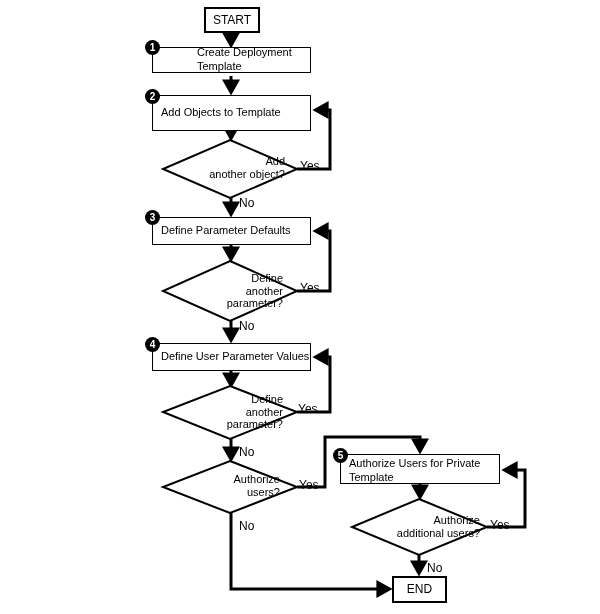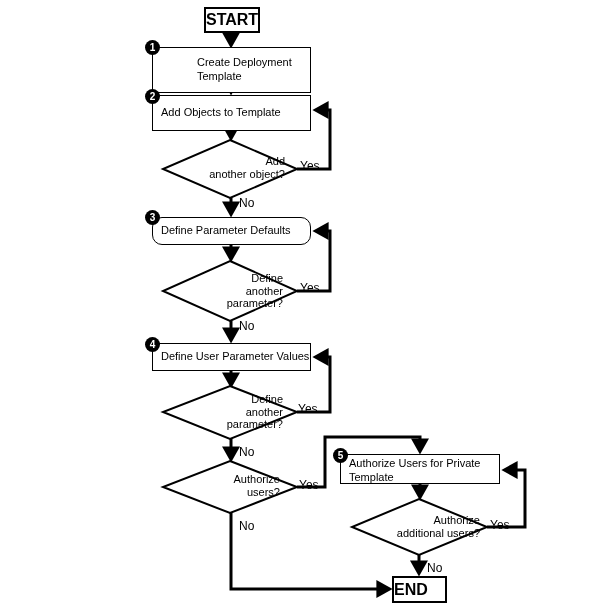--- a/index.html
+++ b/index.html
@@ -29,23 +29,23 @@
     box-sizing: border-box;
     background: #ffffff;
     border: 2px solid #000000;
     display: flex;
     align-items: center;
     font-size: 11px;
     color: #000000;
     line-height: 1.25;
   }
   .node.terminal {
+    justify-content: center;
     border: 2px solid #000000;
-    font-size: 16px;
-    font-weight: bold;
+    font-size: 12px;
   }
   .node.process {
     justify-content: flex-start;
     padding-left: 8px;
     border: 1.5px solid #000000;
   }
   .badge {
     position: absolute;
     width: 15px;
     height: 15px;
@@ -129,42 +129,42 @@
 
     <path d="M487,527 L525,527 L525,470 L505,470" fill="none" stroke="#000000" stroke-width="3" marker-end="url(#arrow)"></path>
 
     <line x1="419" y1="555" x2="419" y2="573" stroke="#000000" stroke-width="3" marker-end="url(#arrow)"></line>
   </svg>
 
   <div class="node terminal" style="left:204px; top:7px; width:56px; height:26px;">
     <span>START</span>
   </div>
 
-  <div class="node process" style="left:152px; top:47px; width:159px; height:46px;padding-left:44px;">
+  <div class="node process" style="left:152px; top:47px; width:159px; height:26px;padding-left:44px;">
     <span>Create Deployment Template</span>
   </div>
   <div class="badge" style="left:145px; top:40px;">
     <span>1</span>
   </div>
 
   <div class="node process" style="left:152px; top:95px; width:159px; height:36px;">
     <span>Add Objects to Template</span>
   </div>
   <div class="badge" style="left:145px; top:89px;">
     <span>2</span>
   </div>
 
   <div class="diamond-label" style="left:175px; top:155px; width:110px;">
     <div>Add</div>
     <div>another object?</div>
   </div>
   <div class="edge-label" style="left:300px; top:159px;">Yes</div>
   <div class="edge-label" style="left:239px; top:196px;">No</div>
 
-  <div class="node process" style="left:152px; top:217px; width:159px; height:28px;border-radius:10px;">
+  <div class="node process" style="left:152px; top:217px; width:159px; height:28px;">
     <span>Define Parameter Defaults</span>
   </div>
   <div class="badge" style="left:145px; top:210px;">
     <span>3</span>
   </div>
 
   <div class="diamond-label" style="left:178px; top:272px; width:105px;">
     <div>Define</div>
     <div>another</div>
     <div>parameter?</div>

